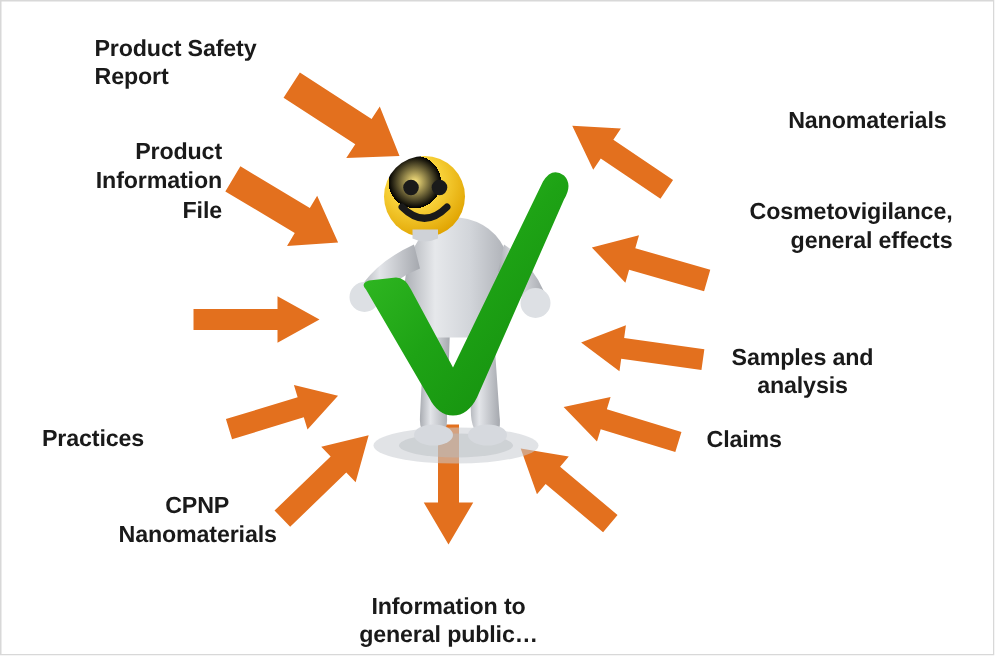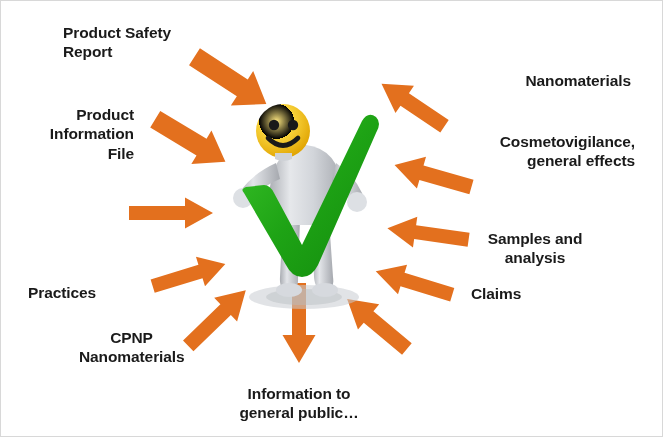--- a/index.html
+++ b/index.html
@@ -41,31 +41,31 @@
   .figure { position: absolute; }
 </style>
 </head>
 <body>
 
 <div id="canvas">
 
   <div class="label left" style="left:62px;  top:22px;  width:180px;">Product Safety
 Report</div>
 
-  <div class="label right" style="left:18px;  top:91px;  width:115px;margin-top:13px;">Product
+  <div class="label right" style="left:32px;  top:91px;  width:115px;">Product
 Information
 File</div>
 
 
   <div class="label left" style="left:27px;  top:282px; width:120px;">Practices</div>
 
   <div class="label center" style="left:78px; top:327px; width:105px;">CPNP
 Nanomaterials</div>
 
-  <div class="label center" style="left:222px; top:383px; width:152px;">Information to
+  <div class="label center" style="left:222px; top:394px; width:152px;">Information to
 general public…</div>
 
 
   <div class="label center" style="left:470px; top:228px; width:128px;">Samples and
 analysis</div>
 
   <div class="label left" style="left:470px; top:283px; width:110px;">Claims</div>
 
   <div class="label right" style="left:418px; top:131px; width:216px;">Cosmetovigilance,
 general effects</div>

